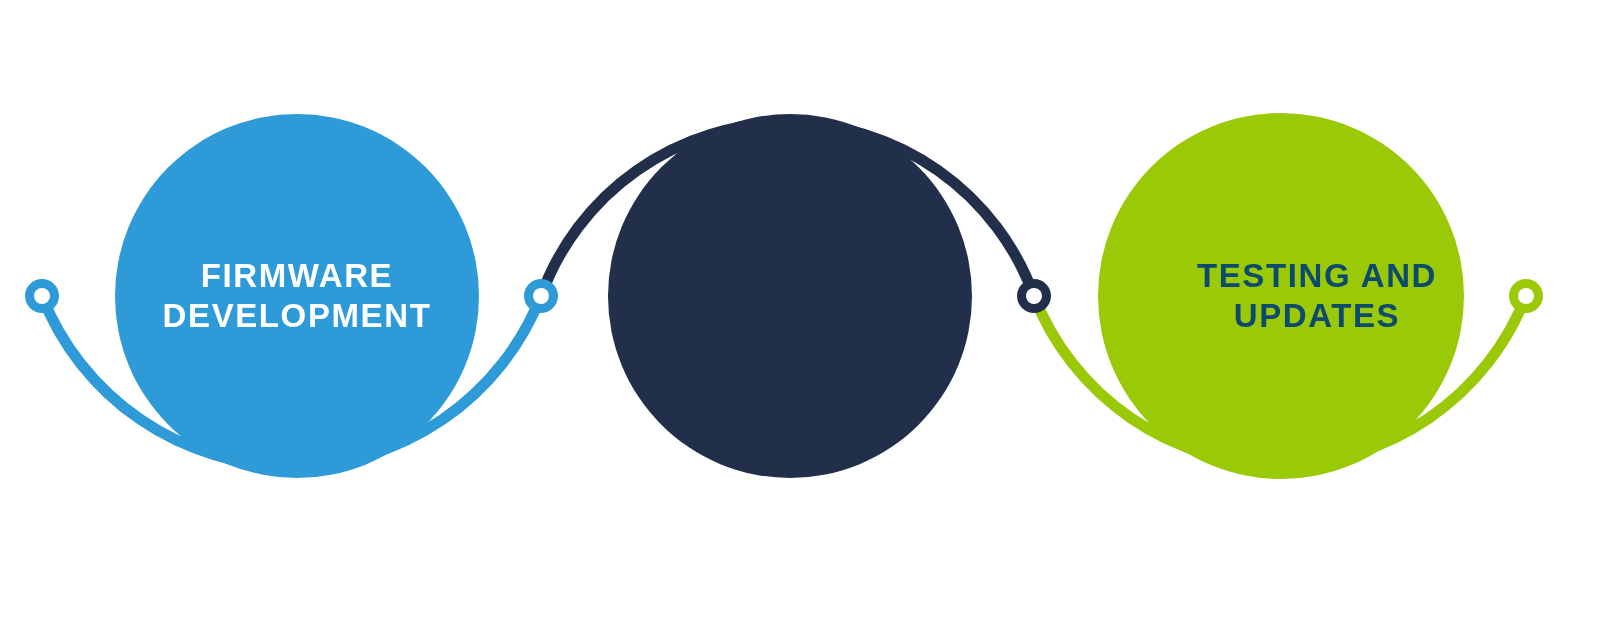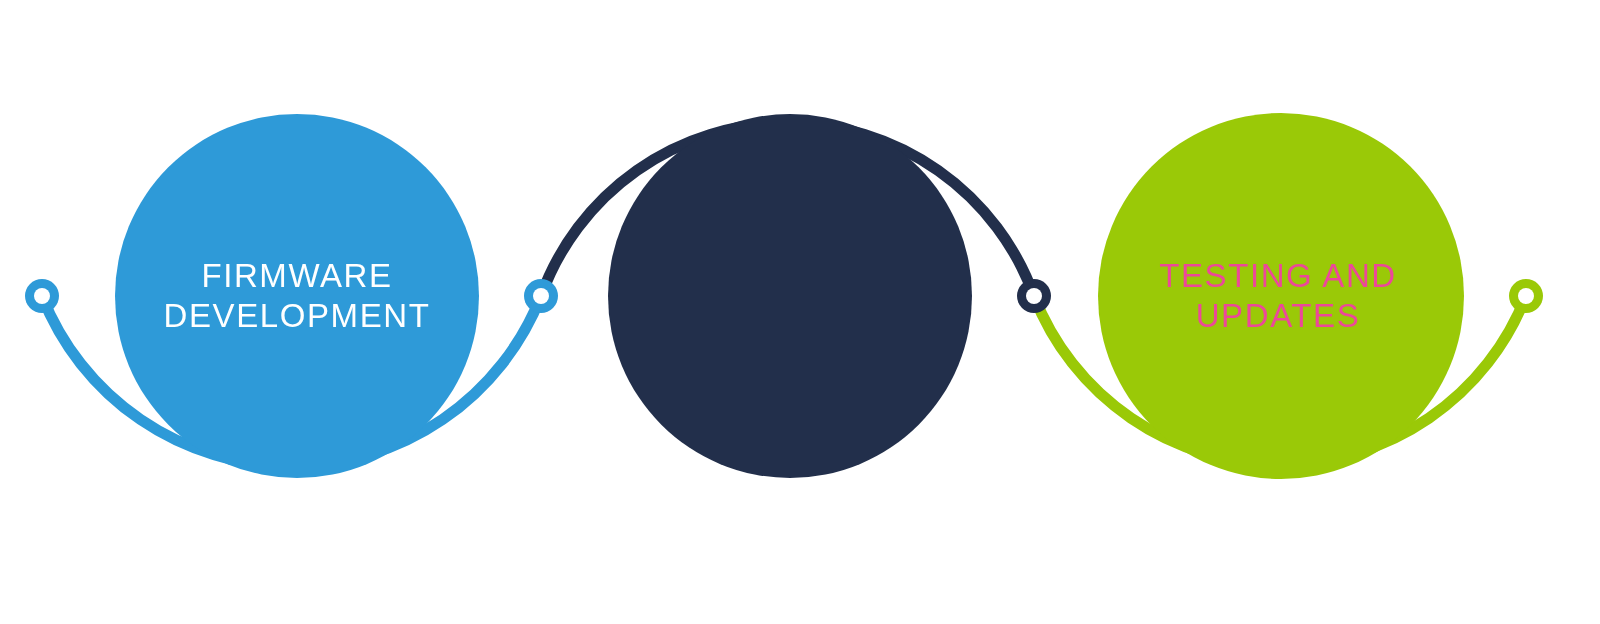--- a/index.html
+++ b/index.html
@@ -29,21 +29,21 @@
     display: block;
   }
   .node-label {
     position: absolute;
     text-align: center;
     color: #ffffff;
     font-family: "Liberation Sans", sans-serif;
     font-size: 33px;
     line-height: 40px;
     letter-spacing: 1.6px;
-    font-weight: 400;
+    font-weight: 700;
     white-space: pre-line;
     transform: translate(-50%, -50%);
     pointer-events: none;
   }
 </style>
 </head>
 <body style="background: rgb(255, 255, 255);">
 
 <div class="diagram-canvas">
 
@@ -82,16 +82,16 @@
         <circle cx="1526" cy="296" r="17" fill="#9ac907"></circle>
         <circle cx="1526" cy="296" r="8" fill="#ffffff"></circle>
       </g>
     </g>
   </svg>
 
   <div class="node-label" style="left: 297px; top: 296px; color: rgb(255, 255, 255);">FIRMWARE
 DEVELOPMENT</div>
 
 
-  <div class="node-label" style="left: 1278px; top: 296px; color: #ec4899;">TESTING AND
+  <div class="node-label" style="left: 1317px; top: 296px; color: #0c4a6e;">TESTING AND
 UPDATES</div>
 
 </div>
 
 </body></html>

